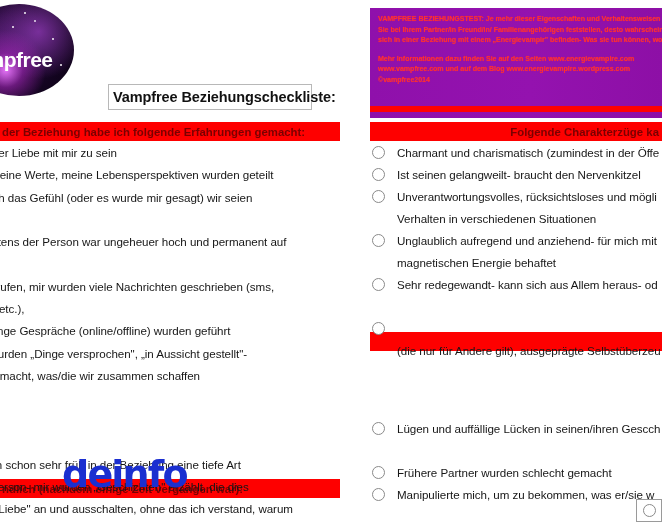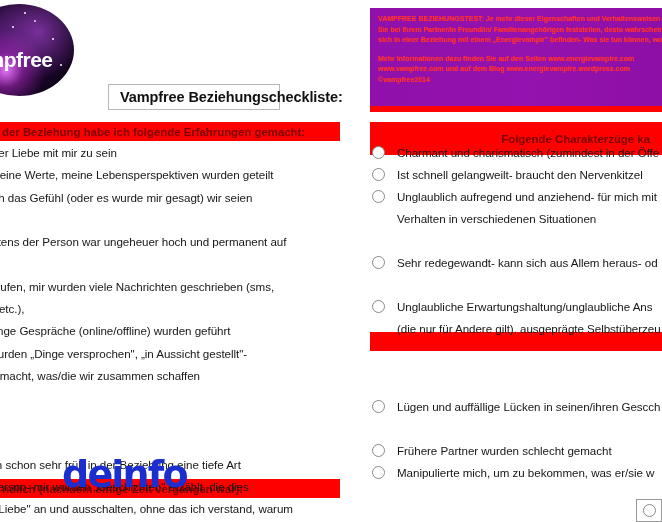--- a/index.html
+++ b/index.html
@@ -39,37 +39,37 @@
     font-weight: 700;
     letter-spacing: -0.5px;
     font-family: "Liberation Sans", sans-serif;
     text-align: center;
   }
 
   
   #title-box {
     position: absolute;
     left: 108px; top: 84px;
-    width: 172px; height: 26px;
+    width: 204px; height: 26px;
     background: #ffffff;
     border: 1px solid #b8b8b8;
     display: flex; align-items: center;
-    padding-left: 11px;
+    padding-left: 4px;
     font-size: 14.5px;
     font-weight: 700;
     color: #111111;
     white-space: nowrap;
     letter-spacing: -0.1px;
   }
 
   
   #purple-box {
     position: absolute;
     left: 370px; top: 8px;
-    width: 292px; height: 98px;
+    width: 292px; height: 110px;
     background: #8c0fa8;
     background: linear-gradient(90deg,#8f10ab 0%, #9412af 55%, #8d0fa6 100%);
     padding: 6px 8px 16px 8px;
     overflow: hidden;
   }
   #purple-box p {
     color: #ff2f2f;
     font-size: 7.1px;
     line-height: 10.6px;
     font-weight: 700;
@@ -93,21 +93,21 @@
     background: #fe0000;
     color: #7a0000;
     font-weight: 700;
     display: flex;
     align-items: center;
     overflow: hidden;
     filter: blur(0.35px);
   }
   #redbar-left-1 { left: -38px; top: 122px; width: 378px; height: 19px; padding-left: 40px; font-size: 11.4px; }
   #redbar-left-2 { left: -38px; top: 479px; width: 378px; height: 19px; padding-left: 40px; font-size: 11.4px; }
-  #redbar-right-1 { left: 370px; top: 122px; width: 292px; height: 33px; justify-content: flex-end; padding-right: 12px; font-size: 11.4px; }
+  #redbar-right-1 { left: 370px; top: 122px; width: 292px; height: 19px; justify-content: flex-end; padding-right: 3px; font-size: 11.4px; }
   #redbar-right-2 { left: 370px; top: 332px; width: 292px; height: 19px; }
 
   
   #left-col {
     position: absolute;
     left: 0px; top: 142px;
     width: 356px;
     height: 380px;
     overflow: hidden;
   }
@@ -274,43 +274,47 @@
       <div class="ln">die „Liebe" an und ausschalten, ohne das ich verstand, warum</div>
     </div>
 
   <div id="right-col">
       <div class="chk-row">
         <div class="chk-box"></div>
         <div class="chk-text">Charmant und charismatisch (zumindest in der Öffe</div>
       </div>
       <div class="chk-row">
         <div class="chk-box"></div>
-        <div class="chk-text">Ist schnell gelangweilt- braucht den Nervenkitzel</div>
-      </div>
-      <div class="chk-row">
-        <div class="chk-box"></div>
-        <div class="chk-text">Unglaublich aufregend und anziehend- für mich mit</div>
+        <div class="chk-text">Ist seinen gelangweilt- braucht den Nervenkitzel</div>
+      </div>
+      <div class="chk-row">
+        <div class="chk-box"></div>
+        <div class="chk-text">Unverantwortungsvolles, rücksichtsloses und mögli</div>
       </div>
       <div class="chk-row">
         <div class="chk-box none"></div>
         <div class="chk-text">Verhalten in verschiedenen Situationen</div>
       </div>
       <div class="chk-row">
+        <div class="chk-box"></div>
+        <div class="chk-text">Unglaublich aufregend und anziehend- für mich mit</div>
+      </div>
+      <div class="chk-row">
         <div class="chk-box none"></div>
+        <div class="chk-text">magnetischen Energie behaftet</div>
       </div>
       <div class="chk-row">
         <div class="chk-box"></div>
         <div class="chk-text">Sehr redegewandt- kann sich aus Allem heraus-  od</div>
       </div>
       <div class="chk-row">
         <div class="chk-box none"></div>
       </div>
       <div class="chk-row">
         <div class="chk-box"></div>
-        <div class="chk-text">Unglaubliche Erwartungshaltung/unglaubliche  Ans</div>
       </div>
       <div class="chk-row">
         <div class="chk-box none"></div>
         <div class="chk-text">(die nur für Andere gilt), ausgeprägte Selbstüberzeu</div>
       </div>
       <div class="chk-spacer" style="height: 56px;"></div>
       <div class="chk-row">
         <div class="chk-box"></div>
         <div class="chk-text">Lügen und auffällige Lücken in seinen/ihren Gescch</div>
       </div>

